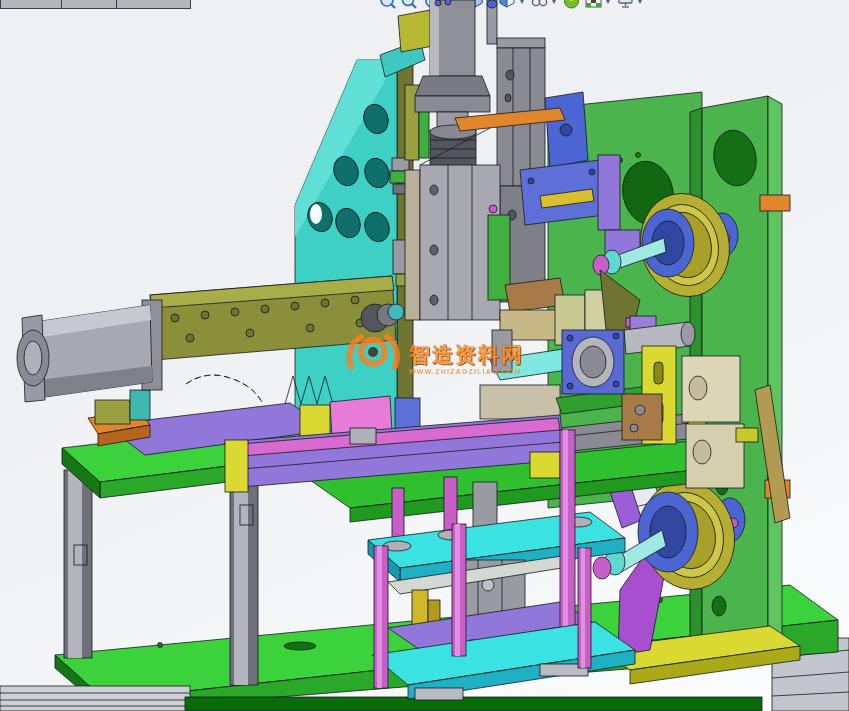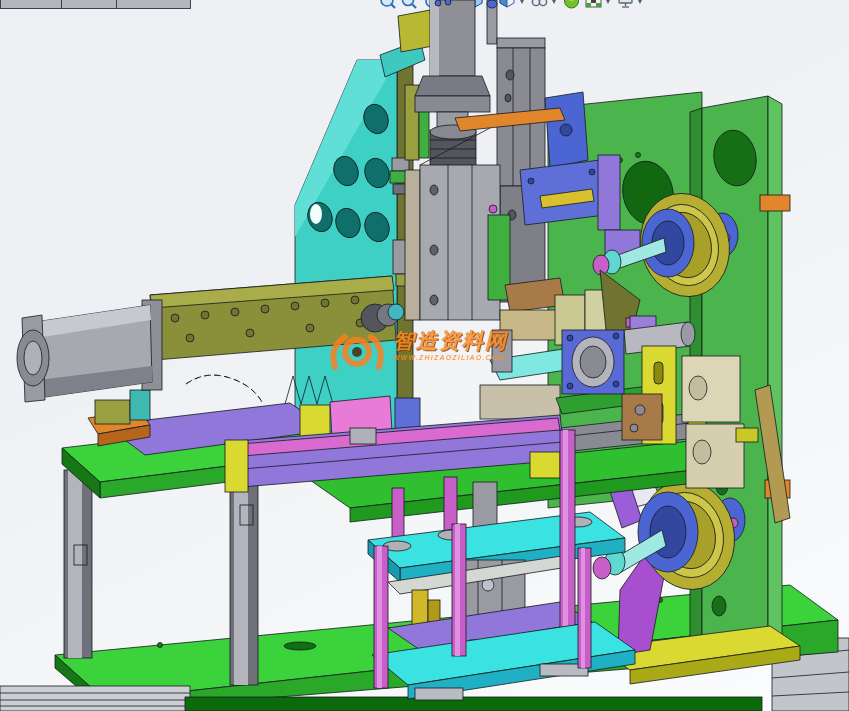--- a/index.html
+++ b/index.html
@@ -15,21 +15,21 @@
   .tl-bars span:nth-child(2){border-left:none;}
   
   .hud{position:absolute;top:-9px;left:378px;height:20px;display:flex;align-items:flex-start;z-index:1;}
   .hud .ico{width:19px;height:19px;margin-right:3px;flex:0 0 auto;}
   .hud .caret{font-size:8px;color:#5a5e66;margin:6px 6px 0 0;line-height:10px;}
   svg{display:block;}
   .scene{position:absolute;inset:0;z-index:2;}
   .scene :is(rect,polygon,ellipse,circle,path,line){stroke:#161a1f;stroke-width:.8;}
   .scene .nostroke{stroke:none;}
   
-  .watermark{position:absolute;left:325px;top:329px;display:flex;align-items:flex-start;z-index:3;opacity:.82;pointer-events:none;font-style:italic;}
+  .watermark{position:absolute;left:341px;top:329px;display:flex;align-items:flex-end;z-index:3;opacity:.82;pointer-events:none;}
   .wm-text{display:flex;flex-direction:column;margin-left:4px;}
   .wm-title{font-size:21px;font-weight:bold;color:var(--wm);letter-spacing:2px;line-height:24px;
     text-shadow:0 0 1px #8f3a00,1px 1px 0 #8f3a00;}
   .wm-sub{font-size:7px;font-weight:bold;color:var(--wm);letter-spacing:1.2px;margin-top:1px;}
 </style>
 </head>
 <body>
 
 <div id="viewport">
 

